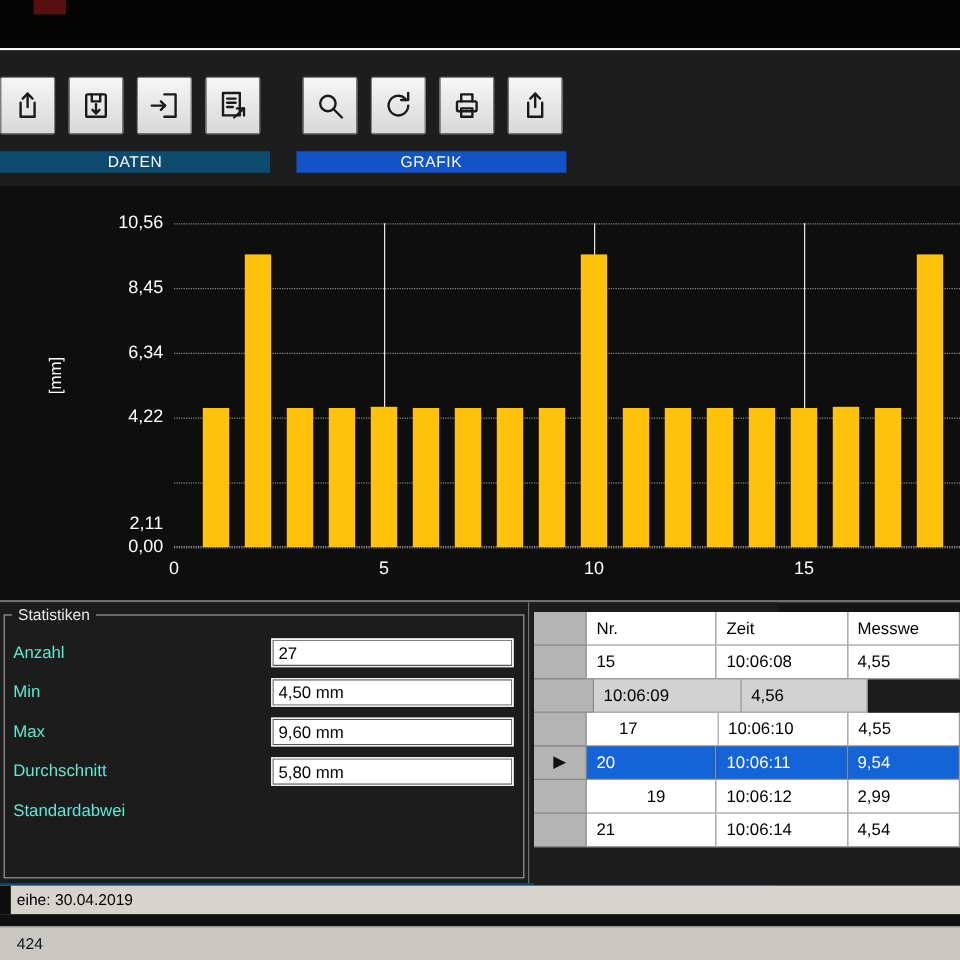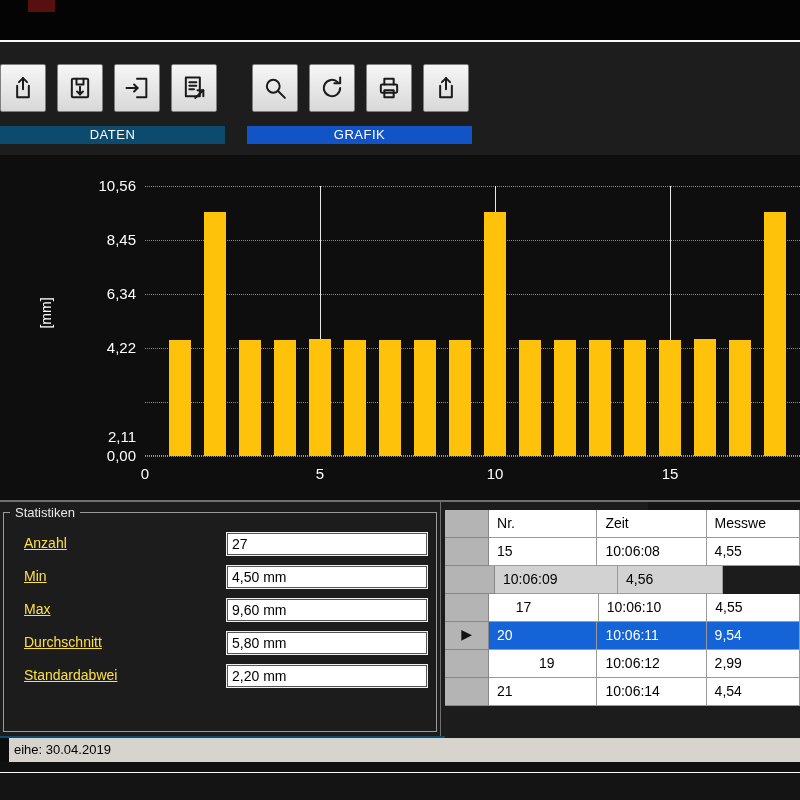--- a/index.html
+++ b/index.html
@@ -38,21 +38,21 @@
            transform:rotate(-90deg);transform-origin:center;}
 
   
   .bottom-region{position:absolute;left:0;top:502px;width:648px;height:234px;background:#1c1c1c;
                  border-bottom:2px solid #0c4a6e;box-sizing:content-box;}
   .vdivider{position:absolute;left:440px;top:0;width:1px;height:100%;background:#6f6f6f;}
 
   .stats-box{position:absolute;left:3px;top:10px;width:432px;height:218px;border:1px solid #9a9a9a;}
   .stats-title{position:absolute;top:-8px;left:6px;background:#1c1c1c;padding:0 5px;
                font-size:13px;color:#e8e8e8;}
-  .stat-label{position:absolute;left:20px;color:#fde047;font-size:14px;text-decoration:underline;}
+  .stat-label{position:absolute;left:7px;color:#5eead4;font-size:14px;}
   .stat-input{position:absolute;left:222px;width:190px;height:20px;background:#fff;color:#000;
               border:1px solid #f0f0f0;box-shadow:inset 0 0 0 1px #555;
               font-family:"Liberation Sans",sans-serif;font-size:14px;padding:1px 5px;}
 
   .grid{position:absolute;left:445px;top:8px;width:355px;height:228px;overflow:hidden;
         background:#1c1c1c;font-size:14px;color:#000;}
   .grid-row{display:flex;height:28px;box-sizing:border-box;}
   .gcell{box-sizing:border-box;border-right:1px solid #9b9b9b;border-bottom:1px solid #9b9b9b;
          padding:5px 0 0 8px;background:#fff;overflow:hidden;white-space:nowrap;height:28px;}
   .gcell.alt{background:#d2d2d2;}
@@ -216,21 +216,20 @@
       <span class="stats-title">Statistiken</span>
     <span class="stat-label" style="top: 22px;">Anzahl</span>
         <input class="stat-input" value="27" style="top: 19px;">
         <span class="stat-label" style="top: 55px;">Min</span>
         <input class="stat-input" value="4,50 mm" style="top: 52px;">
         <span class="stat-label" style="top: 88px;">Max</span>
         <input class="stat-input" value="9,60 mm" style="top: 85px;">
         <span class="stat-label" style="top: 121px;">Durchschnitt</span>
         <input class="stat-input" value="5,80 mm" style="top: 118px;">
         <span class="stat-label" style="top: 154px;">Standardabwei</span>
-        <input class="stat-input" value="2,20 mm" style="top: 151px;">
       </div>
 
     <div class="grid">
         <div class="grid-row">
           <div class="rowhead"></div>
           <div class="gcell" style="width: 122px;">Nr.</div>
           <div class="gcell" style="width: 123px;">Zeit</div>
           <div class="gcell" style="width: 105px;">Messwe</div>
         </div>
         <div class="grid-row">
@@ -270,14 +269,17 @@
         </div>
       </div>
   </div>
 
   <div class="status-bar">
     <div class="status-notch"></div>
     <span class="status-text">eihe: 30.04.2019</span>
   </div>
   <div class="gap-bar"></div>
   <div class="hline-bottom"></div>
+  <div class="bottom-bar">
+    <span class="bottom-text">424</span>
+  </div>
 
 </div>
 
 </body></html>

